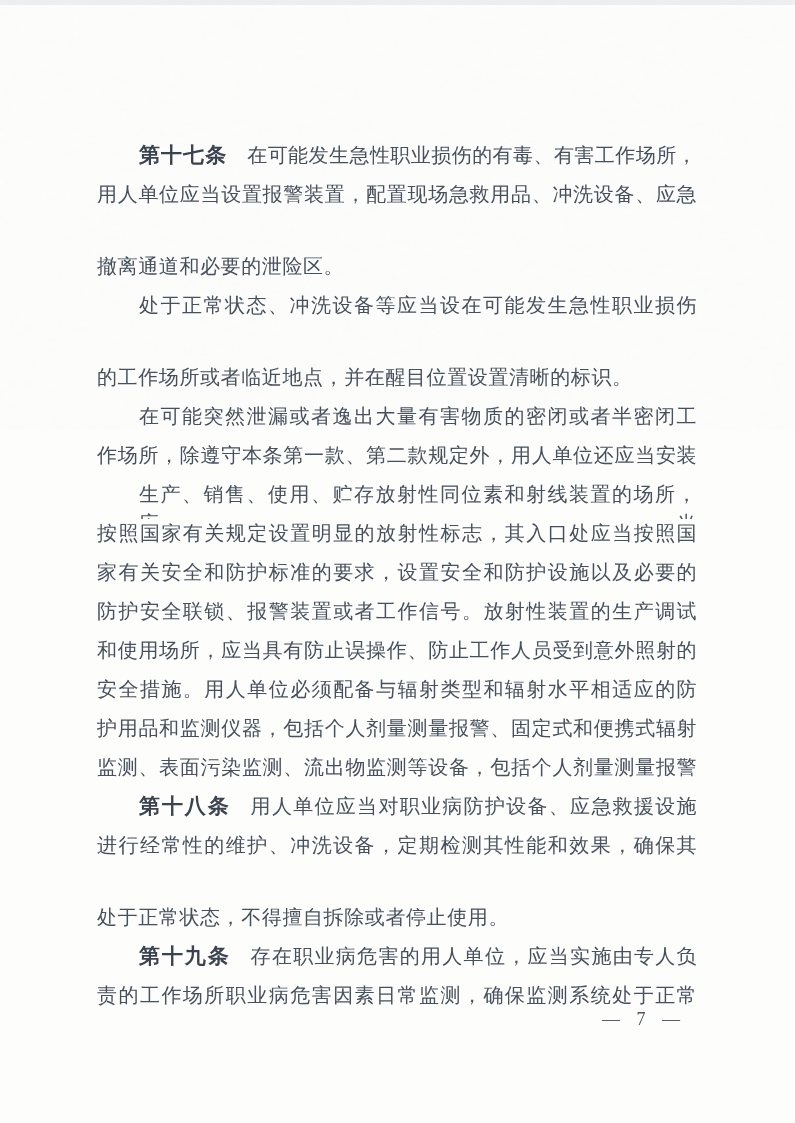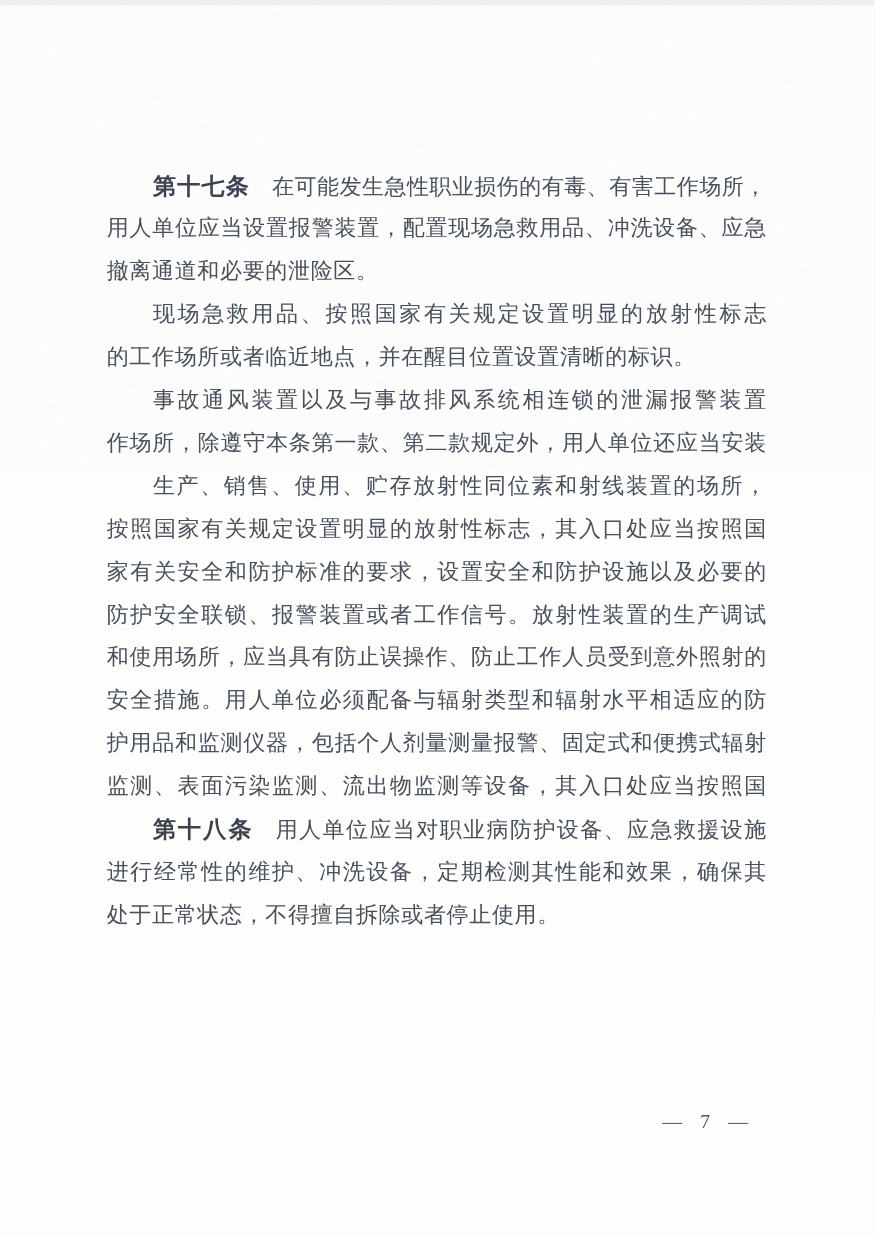--- a/index.html
+++ b/index.html
@@ -30,33 +30,34 @@
   }
   .text-block {
     position: absolute;
     left: 97px;
     top: 141px;
     width: 600px;
   }
   .para { margin: 0; padding: 0; }
   .line {
     height: 39px;
-    line-height: 56px;
+    line-height: 29px;
     font-size: 20px;
     color: #47505e;
     text-align: justify;
     text-align-last: justify;
     text-justify: inter-character;
     letter-spacing: 0.4px;
     word-break: keep-all;
     overflow: hidden;
   }
   .line.short {
     text-align-last: left;
     letter-spacing: 0.6px;
+    margin-top: 33px;
   }
   .line.first { padding-left: 42px; }
   .article-head {
     font-weight: bold;
     font-size: 21px;
     color: #3b4350;
     margin-right: 20px;
     letter-spacing: 1px;
   }
   .page-number {
@@ -84,39 +85,43 @@
   </svg>
   <div class="scan-edge"></div>
 
   <main class="text-block" id="doc-body">
       <div class="para">
         <div class="line first"><b class="article-head">第十七条</b><span>在可能发生急性职业损伤的有毒、有害工作场所，</span></div>
         <div class="line"><span>用人单位应当设置报警装置，配置现场急救用品、冲洗设备、应急</span></div>
         <div class="line short"><span>撤离通道和必要的泄险区。</span></div>
       </div>
       <div class="para">
-        <div class="line first"><span>现场急救用品、按照国家有关规定设置明显的放射性标志</span></div>
+        <div class="line first"><span>处于正常状态、冲洗设备等应当设在可能发生急性职业损伤</span></div>
         <div class="line short"><span>的工作场所或者临近地点，并在醒目位置设置清晰的标识。</span></div>
       </div>
       <div class="para">
-        <div class="line first"><span>事故通风装置以及与事故排风系统相连锁的泄漏报警装置</span></div>
+        <div class="line first"><span>在可能突然泄漏或者逸出大量有害物质的密闭或者半密闭工</span></div>
         <div class="line"><span>作场所，除遵守本条第一款、第二款规定外，用人单位还应当安装</span></div>
       </div>
       <div class="para">
         <div class="line first"><span>生产、销售、使用、贮存放射性同位素和射线装置的场所，应当</span></div>
         <div class="line"><span>按照国家有关规定设置明显的放射性标志，其入口处应当按照国</span></div>
         <div class="line"><span>家有关安全和防护标准的要求，设置安全和防护设施以及必要的</span></div>
         <div class="line"><span>防护安全联锁、报警装置或者工作信号。放射性装置的生产调试</span></div>
         <div class="line"><span>和使用场所，应当具有防止误操作、防止工作人员受到意外照射的</span></div>
         <div class="line"><span>安全措施。用人单位必须配备与辐射类型和辐射水平相适应的防</span></div>
         <div class="line"><span>护用品和监测仪器，包括个人剂量测量报警、固定式和便携式辐射</span></div>
-        <div class="line"><span>监测、表面污染监测、流出物监测等设备，其入口处应当按照国</span></div>
+        <div class="line"><span>监测、表面污染监测、流出物监测等设备，包括个人剂量测量报警</span></div>
       </div>
       <div class="para">
         <div class="line first"><b class="article-head">第十八条</b><span>用人单位应当对职业病防护设备、应急救援设施</span></div>
         <div class="line"><span>进行经常性的维护、冲洗设备，定期检测其性能和效果，确保其</span></div>
         <div class="line short"><span>处于正常状态，不得擅自拆除或者停止使用。</span></div>
+      </div>
+      <div class="para">
+        <div class="line first"><b class="article-head">第十九条</b><span>存在职业病危害的用人单位，应当实施由专人负</span></div>
+        <div class="line"><span>责的工作场所职业病危害因素日常监测，确保监测系统处于正常</span></div>
       </div>
     </main>
 
   <div class="page-number">— 7 —</div>
 
 </div>
 
 </body></html>

